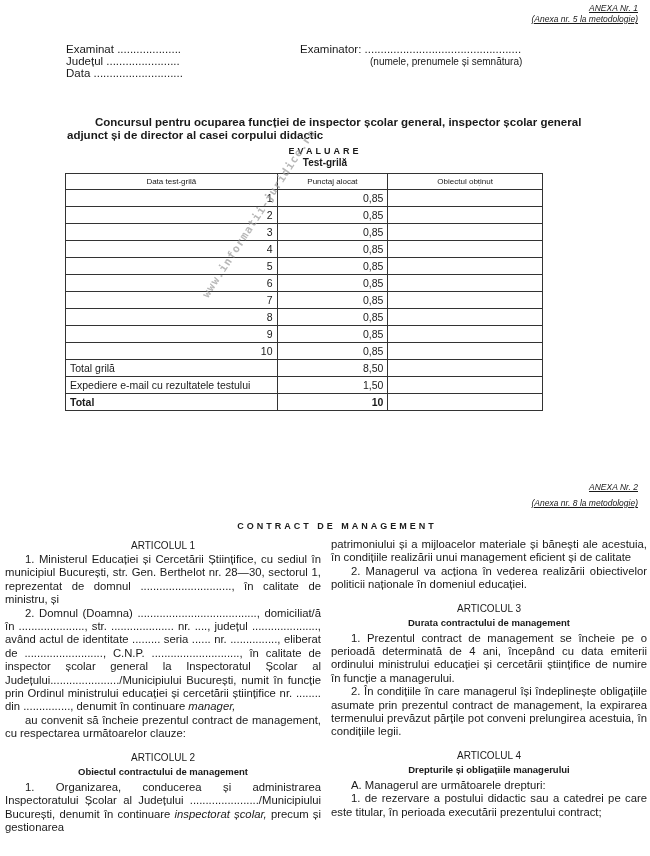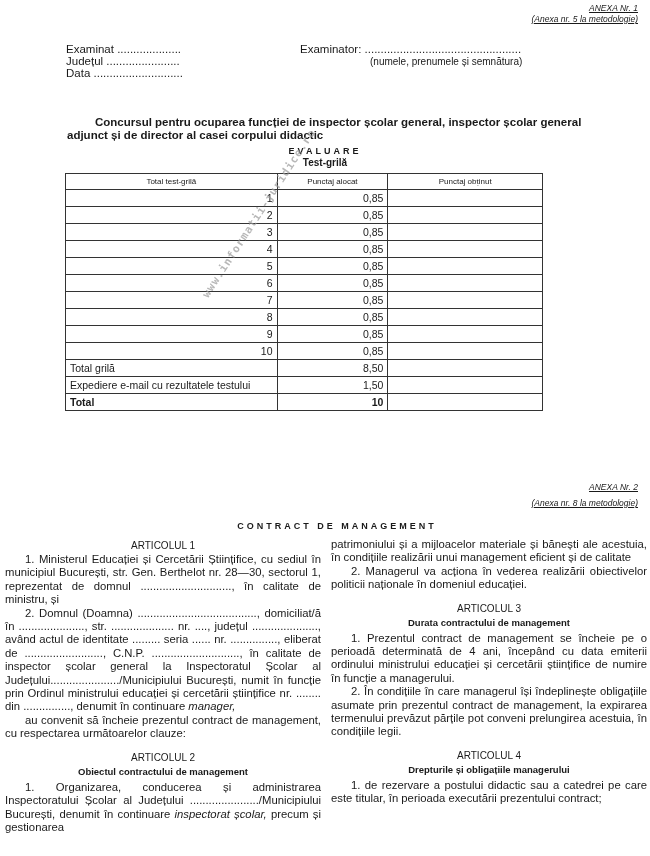--- a/index.html
+++ b/index.html
@@ -68,23 +68,23 @@
 </div>
 
 <table class="grid">
   <colgroup>
       <col class="c1">
       <col class="c2">
       <col class="c3">
     </colgroup>
   <thead>
     <tr>
-      <th>Total test-grilă</th>
+      <th>Data test-grilă</th>
       <th>Punctaj alocat</th>
-      <th>Punctaj obținut</th>
+      <th>Obiectul obținut</th>
     </tr>
   </thead>
   <tbody id="grid-body">
     <tr>
         <td class="num">1</td>
         <td class="num">0,85</td>
         <td></td>
       </tr>
       <tr>
         <td class="num">2</td>
@@ -173,14 +173,15 @@
   <p class="p" style="text-indent:0;">patrimoniului și a mijloacelor materiale și bănești ale acestuia, în condițiile realizării unui management eficient și de calitate</p>
   <p class="p">2. Managerul va acționa în vederea realizării obiectivelor politicii naționale în domeniul educației.</p>
   <div class="gap"></div>
   <div class="art-h">ARTICOLUL 3</div>
   <div class="art-sub">Durata contractului de management</div>
   <p class="p">1. Prezentul contract de management se încheie pe o perioadă determinată de 4 ani, începând cu data emiterii ordinului ministrului educației și cercetării științifice de numire în funcție a managerului.</p>
   <p class="p">2. În condițiile în care managerul își îndeplinește obligațiile asumate prin prezentul contract de management, la expirarea termenului prevăzut părțile pot conveni prelungirea acestuia, în condițiile legii.</p>
   <div class="gap"></div>
   <div class="art-h">ARTICOLUL 4</div>
   <div class="art-sub">Drepturile și obligațiile managerului</div>
+  <p class="p">A. Managerul are următoarele drepturi:</p>
   <p class="p">1. de rezervare a postului didactic sau a catedrei pe care este titular, în perioada executării prezentului contract;</p>
 </div>
 
 </body></html>

